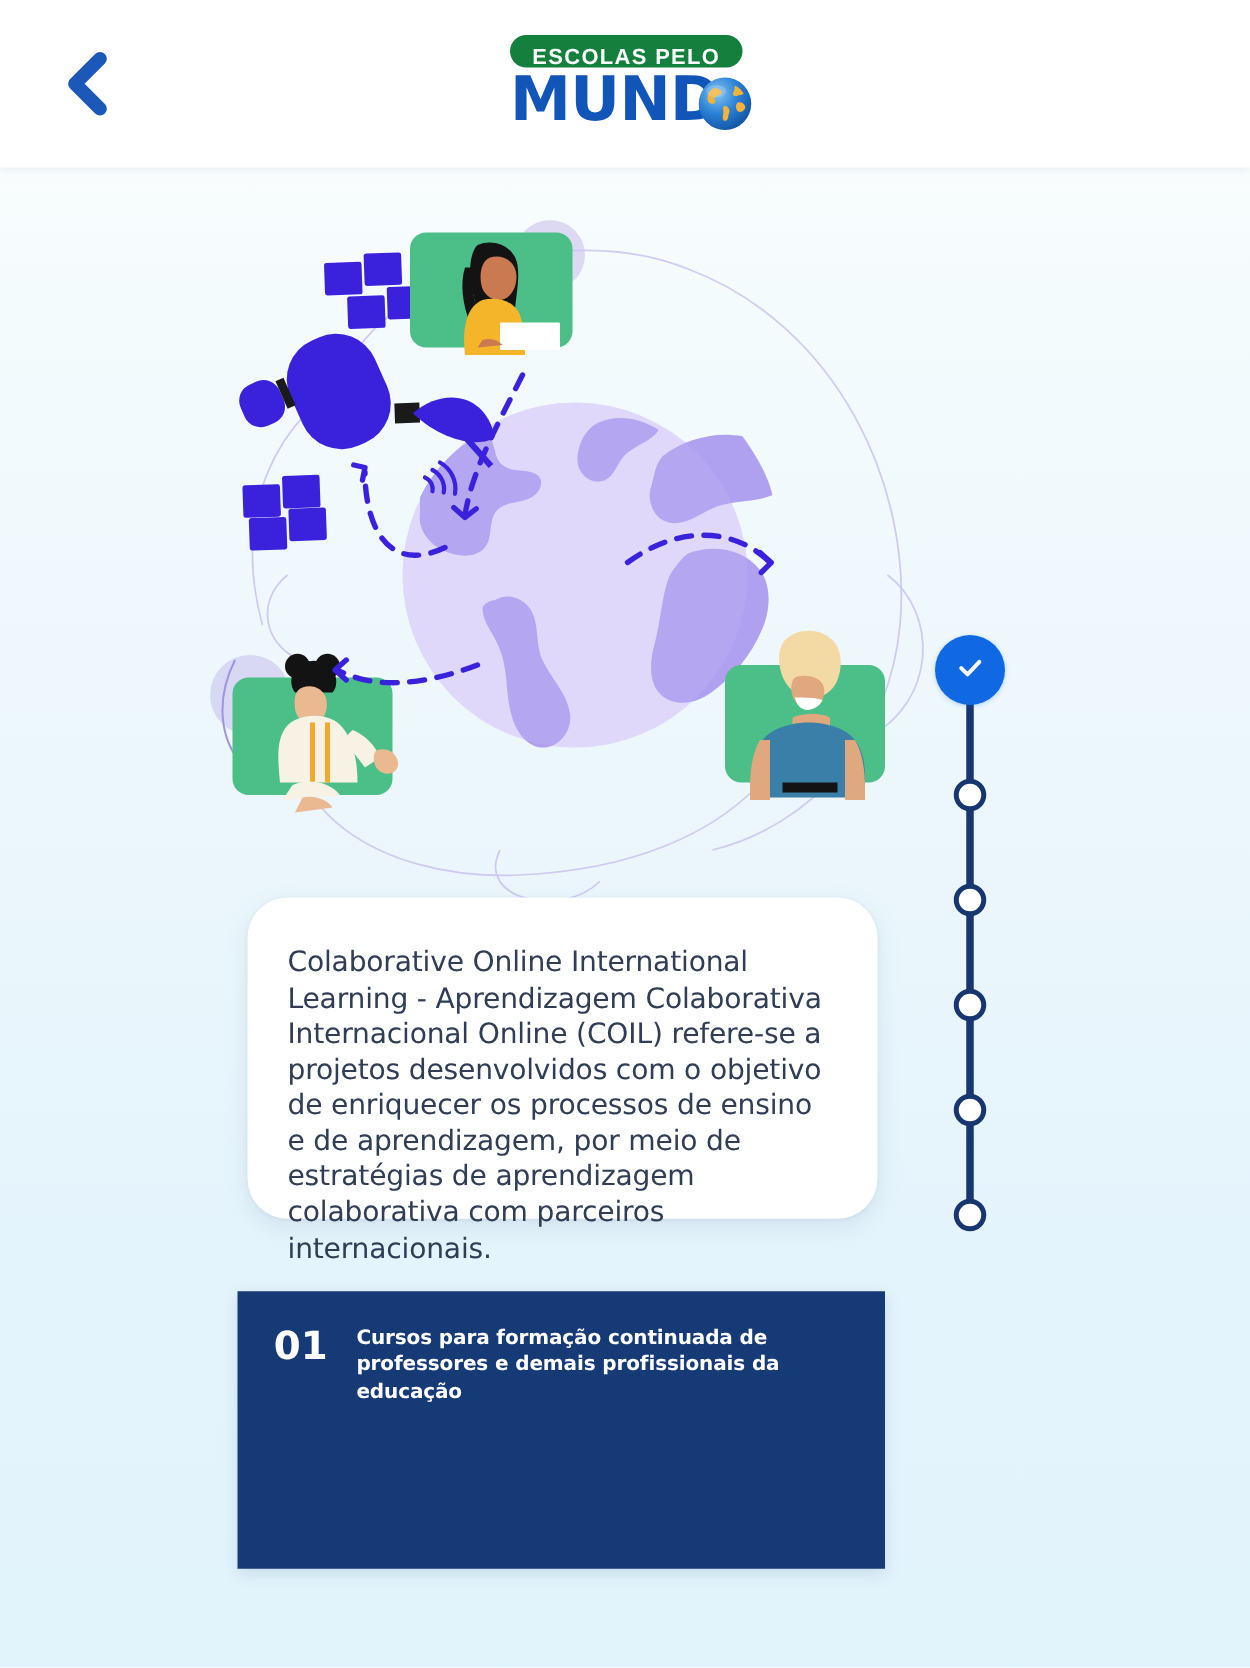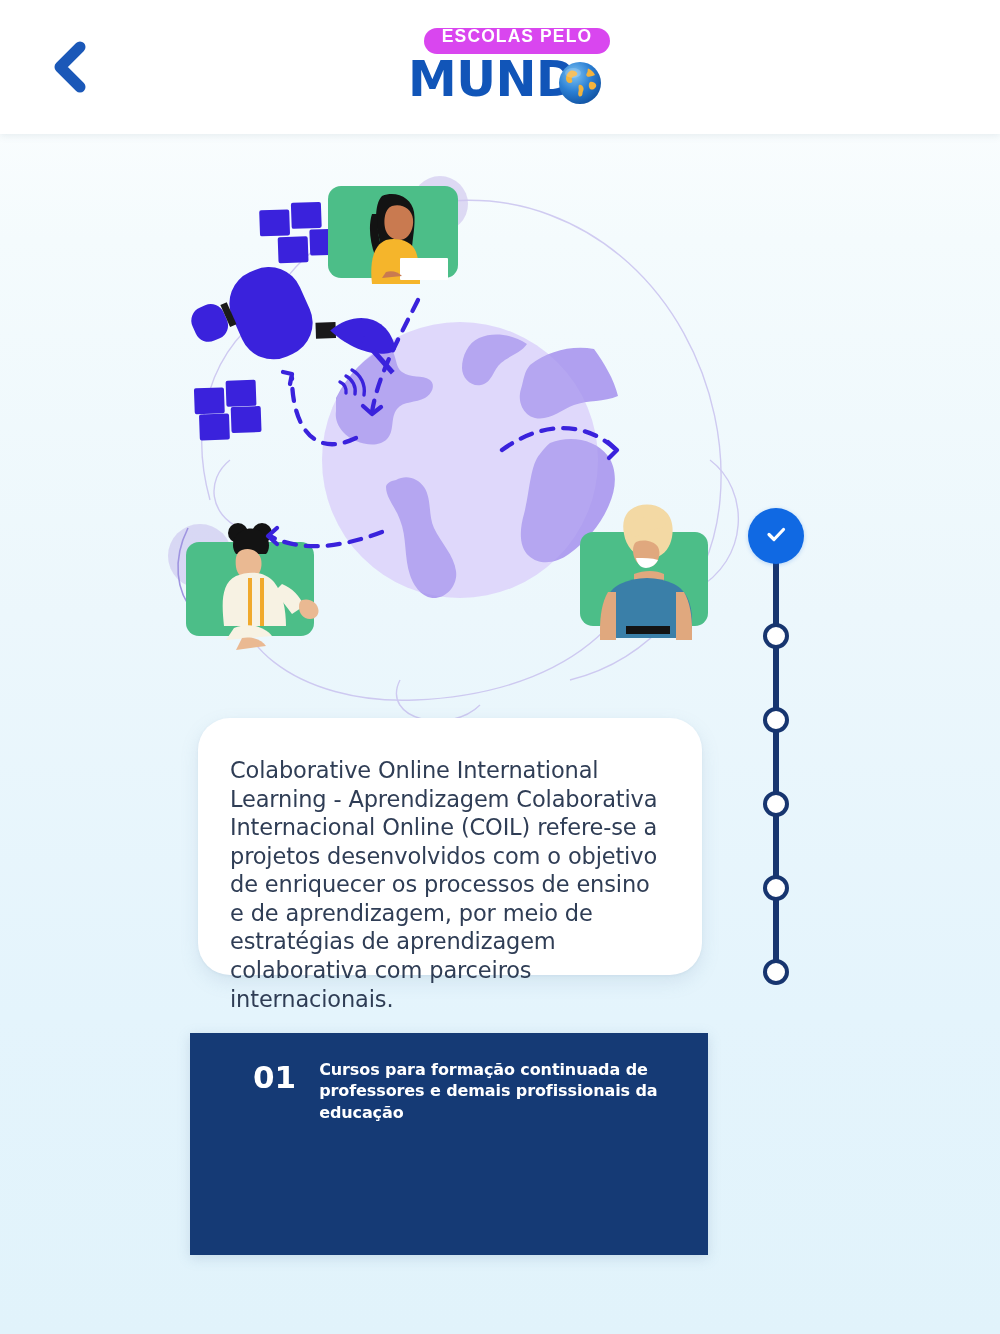--- a/index.html
+++ b/index.html
@@ -32,25 +32,25 @@
     cursor:pointer;
   }
   .back-btn svg { display:block; }
 
   .logo-wrap {
     position:absolute; left:50%; top:28px;
     transform:translateX(-50%);
     width:232px; height:82px;
   }
   .logo-pill {
-    position:absolute; left:40px; top:0;
+    position:absolute; left:24px; top:0;
     width:186px; height:26px;
-    background:#d946ef;
+    background:#15803d;
     border-radius:13px;
-    display:flex; align-items:flex-start; justify-content:center;
+    display:flex; align-items:flex-end; justify-content:center;
   }
   .logo-pill span {
     color:#ffffff;
     font-size:17.5px;
     font-weight:bold;
     letter-spacing:1.1px;
     line-height:1;
   }
   .logo-mundo {
     position:absolute; left:0; top:22px;
@@ -143,21 +143,20 @@
     font-weight:bold;
     letter-spacing:0.2px;
     padding-top:30px;
     font-family:"DejaVu Sans", sans-serif;
   }
   .example-row {
     display:flex;
     align-items:flex-start;
     padding:26px 30px 0 29px;
     gap:23px;
-    margin-left:34px;
   }
   .example-num {
     color:#ffffff;
     font-size:31px;
     font-weight:bold;
     line-height:1.05;
     flex:0 0 auto;
     padding-top:2px;
     font-family:"DejaVu Sans", sans-serif;
   }

